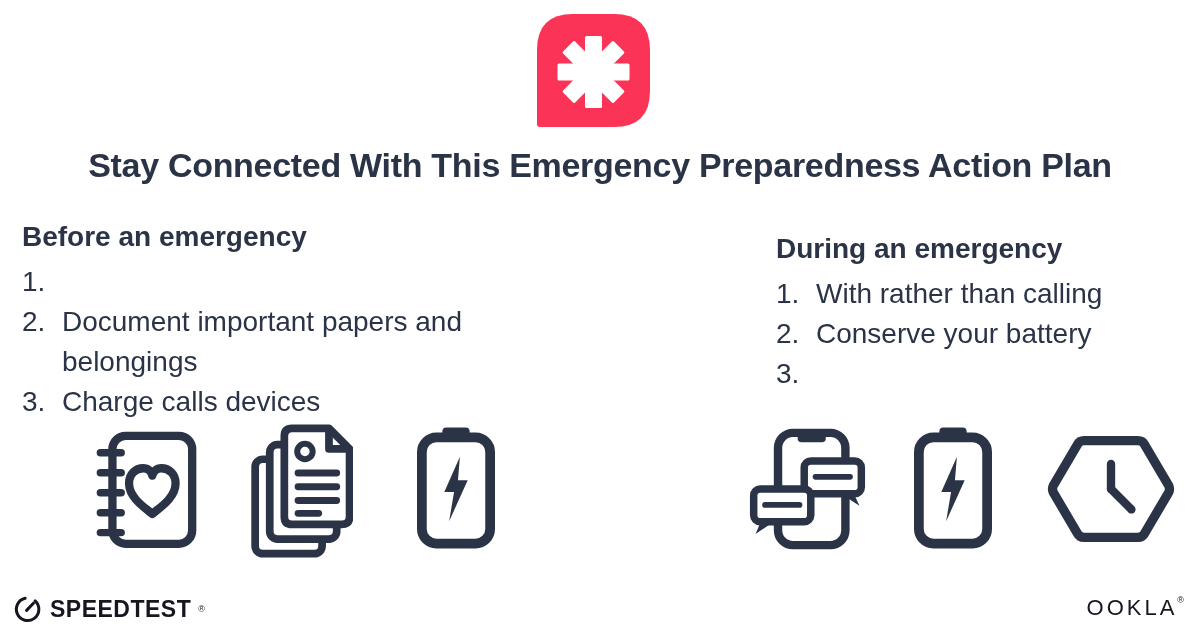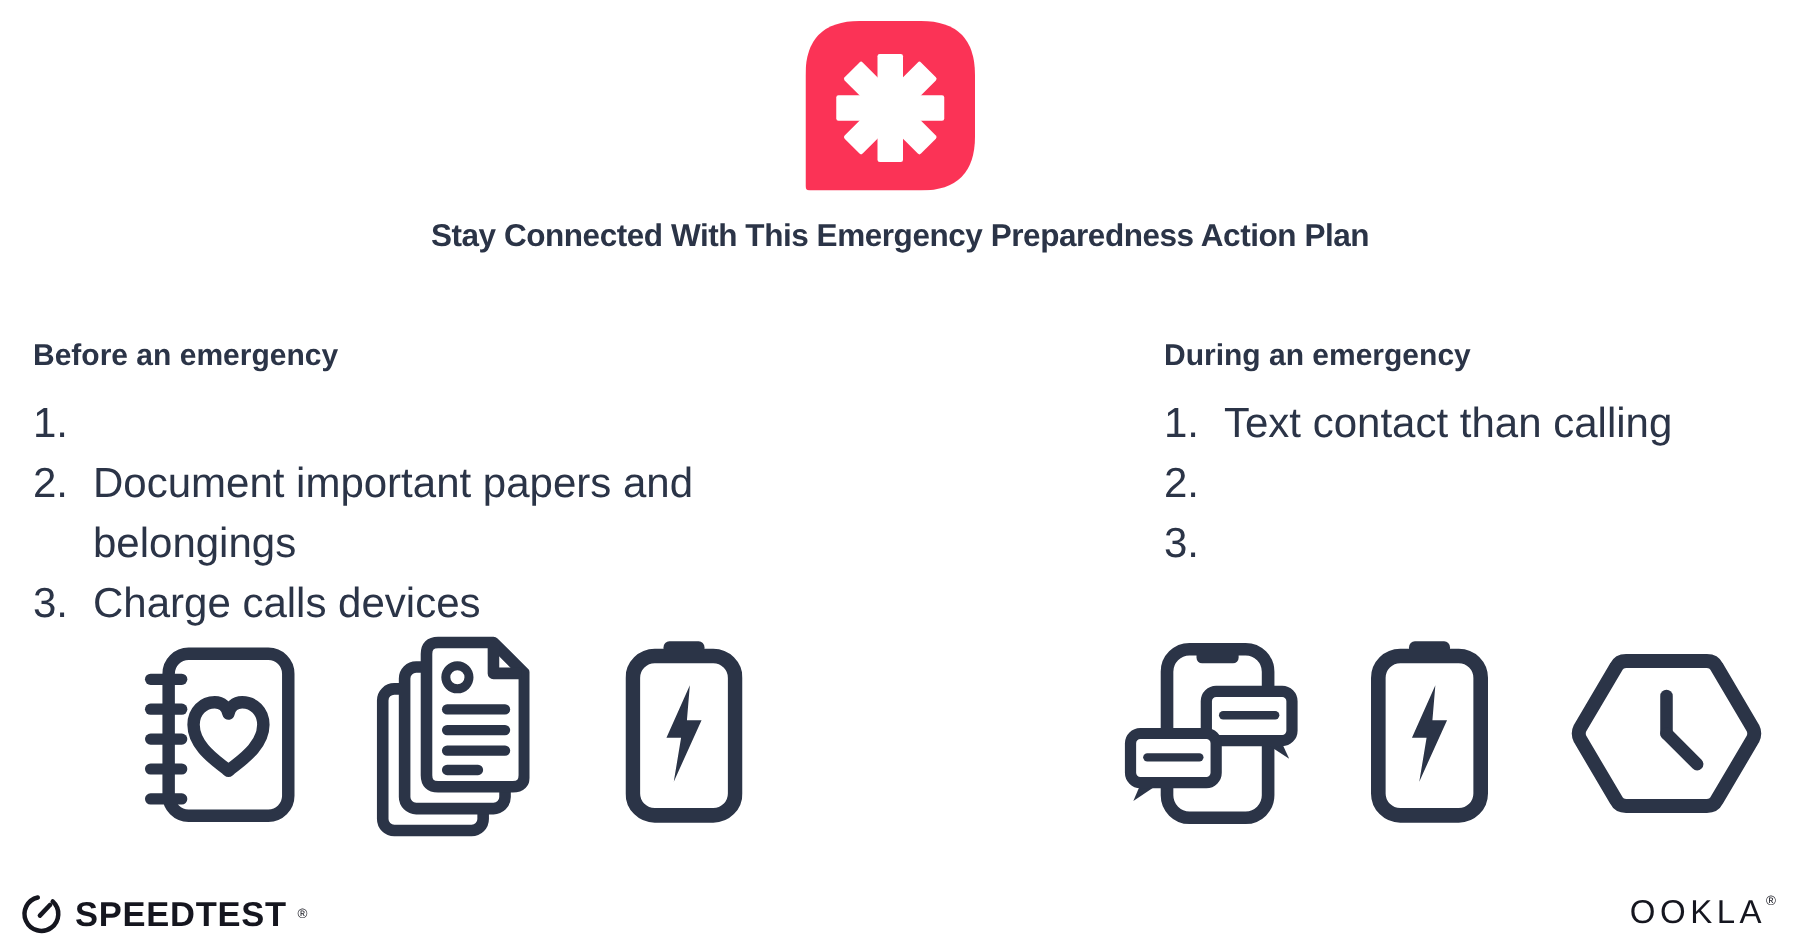--- a/index.html
+++ b/index.html
@@ -18,29 +18,29 @@
     color:var(--ink);
     overflow:hidden;
     margin:0 auto;
   }
   .badge{
     position:absolute;left:537px;top:14px;width:113px;height:114px;
   }
   .page-title{
     position:absolute;top:146px;left:0;right:0;
     margin:0;text-align:center;
-    font-size:21px;font-weight:700;letter-spacing:-0.3px;
+    font-size:34px;font-weight:700;letter-spacing:-0.3px;
     color:var(--ink);
   }
   .col{position:absolute;top:220px;width:560px;}
   .col-left{left:22px;}
-  .col-right{left:776px;width:420px;}
+  .col-right{left:776px;width:420px;margin-top:12px;}
   .col-heading{
     margin:0 0 8px 0;
-    font-size:20px;font-weight:700;line-height:34px;
+    font-size:28px;font-weight:700;line-height:34px;
     color:var(--ink);
   }
   .step-list{margin:0;padding:0;list-style:none;}
   .step{
     display:flex;align-items:baseline;
     font-size:28px;line-height:40px;font-weight:400;
     color:var(--ink);
   }
   .step-num{flex:0 0 40px;}
   .icon-box{position:absolute;}
@@ -106,24 +106,25 @@
         <span class="step-text">Charge calls devices</span>
       </li>
     </ol>
   </section>
 
   <section class="col col-right">
     <h2 class="col-heading">During an emergency</h2>
     <ol class="step-list">
       <li class="step">
         <span class="step-num">1.</span>
-        <span class="step-text">Text contact than calling</span>
+        <span class="step-text">With rather than calling</span>
       </li>
       <li class="step">
         <span class="step-num">2.</span>
+        <span class="step-text">Conserve your battery</span>
       </li>
       <li class="step">
         <span class="step-num">3.</span>
       </li>
     </ol>
   </section>
 
   <div class="icon-box ic-notebook">
     <svg viewBox="0 0 130 144" xmlns="http://www.w3.org/2000/svg" fill="none" stroke="var(--ink)">
       <rect x="27" y="8" width="96" height="130" rx="16" stroke-width="10"></rect>

